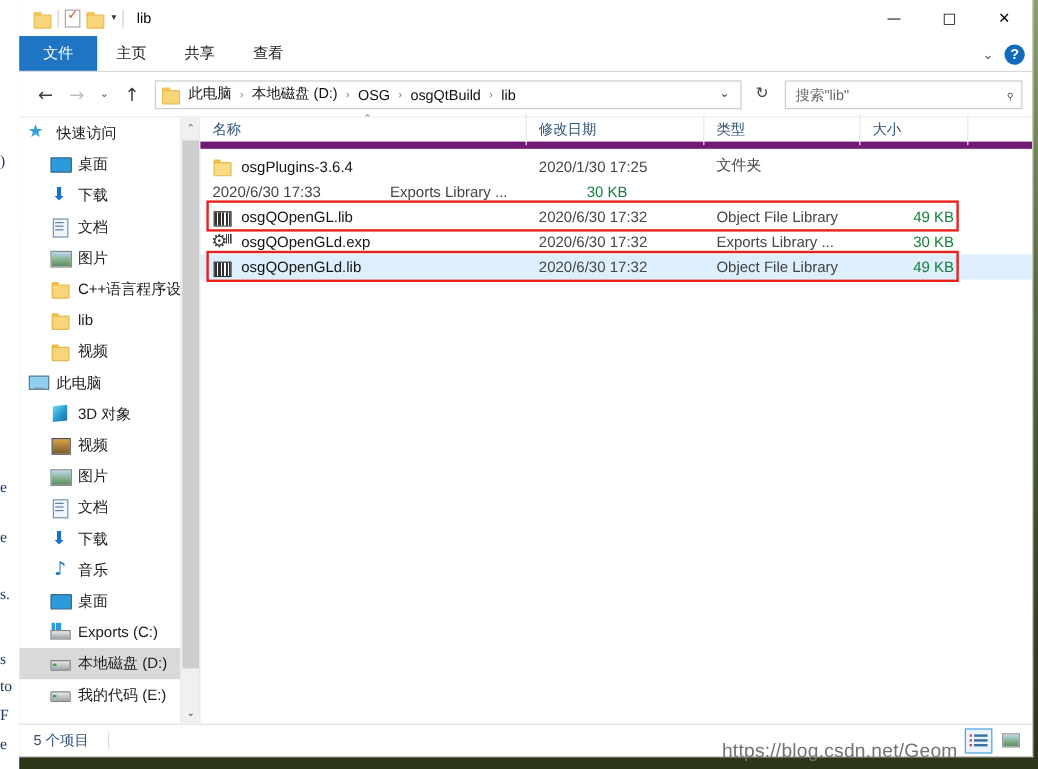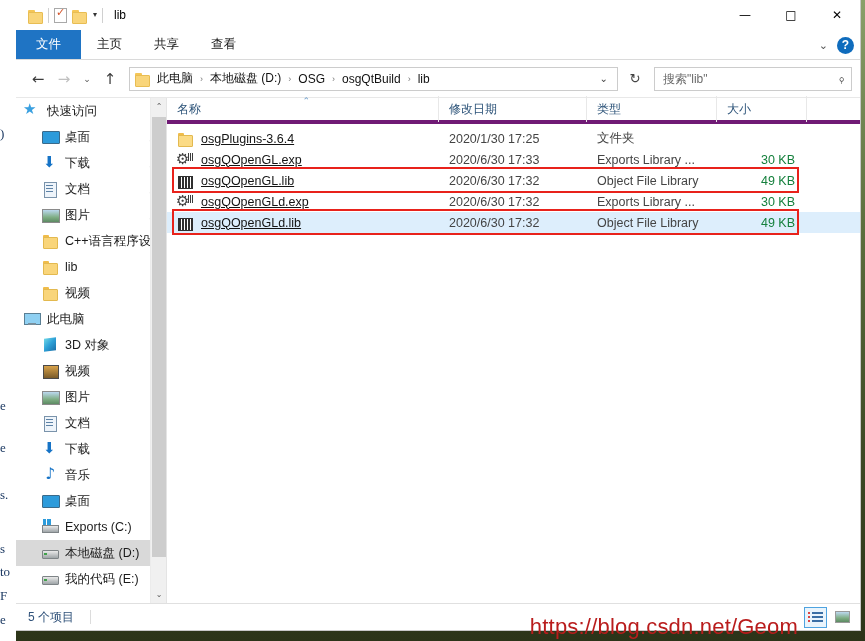--- a/index.html
+++ b/index.html
@@ -465,21 +465,21 @@
     min-width: 0;
     border-left: 1px solid #e4e4e4;
     background: #ffffff;
     position: relative;
   }
   #colhead {
     height: 26px;
     flex: none;
     display: flex;
     align-items: center;
-    border-bottom: 4px solid #701a75;
+    border-bottom: 6px solid #701a75;
     background: #ffffff;
     font-size: 12px;
     color: #2b5278;
   }
   .col {
     height: 26px;
     display: flex;
     align-items: center;
     padding-left: 10px;
     border-right: 1px solid #e8e8e8;
@@ -508,21 +508,21 @@
     color: #1b1b1b;
     position: relative;
   }
   .row.selected { background: #ddeefc; }
   .cell {
     display: flex;
     align-items: center;
     overflow: hidden;
     white-space: nowrap;
   }
-  .cell.name { width: 272px; padding-left: 10px; gap: 8px; color: #141414; text-decoration: underline; }
+  .cell.name { width: 272px; padding-left: 10px; gap: 8px; color: #141414; }
   .cell.date { width: 148px; padding-left: 10px; color: #444444; }
   .cell.type { width: 130px; padding-left: 10px; color: #444444; }
   .cell.size { width: 90px; padding-right: 12px; color: #15803d; justify-content: flex-end; }
 
   
   .fic { width: 16px; height: 16px; flex: none; position: relative; }
   .fic-folder::before {
     content: "";
     position: absolute; left: 1px; top: 2px;
     width: 6px; height: 3px;
@@ -580,22 +580,22 @@
     background: #ffffff;
   }
   #status .sep {
     width: 1px; height: 14px;
     background: #dcdcdc;
     margin-left: 16px;
   }
   #watermark {
     position: absolute;
     right: 62px;
-    font-size: 22px;
-    color: #b91c1c;
+    font-size: 16px;
+    color: #737373;
     font-family: "Liberation Sans", sans-serif;
     white-space: nowrap;
     letter-spacing: 0.2px;
     margin-top: 20px;
   }
   #viewbtns {
     position: absolute;
     right: 6px;
     display: flex;
     gap: 4px;
@@ -808,24 +808,20 @@
           <div class="row" style="margin-top: 4px;">
             <div class="cell name">
               <span class="fic fic-folder"></span>
               <span>osgPlugins-3.6.4</span>
             </div>
             <div class="cell date">2020/1/30 17:25</div>
             <div class="cell type">文件夹</div>
             <div class="cell size"></div>
           </div>
           <div class="row" style="margin-top: 0px;">
-            <div class="cell name">
-              <span class="fic fic-exp"></span>
-              <span>osgQOpenGL.exp</span>
-            </div>
             <div class="cell date">2020/6/30 17:33</div>
             <div class="cell type">Exports Library ...</div>
             <div class="cell size">30 KB</div>
           </div>
           <div class="row" style="margin-top: 0px;">
             <div class="cell name">
               <span class="fic fic-lib"></span>
               <span>osgQOpenGL.lib</span>
             </div>
             <div class="cell date">2020/6/30 17:32</div>

